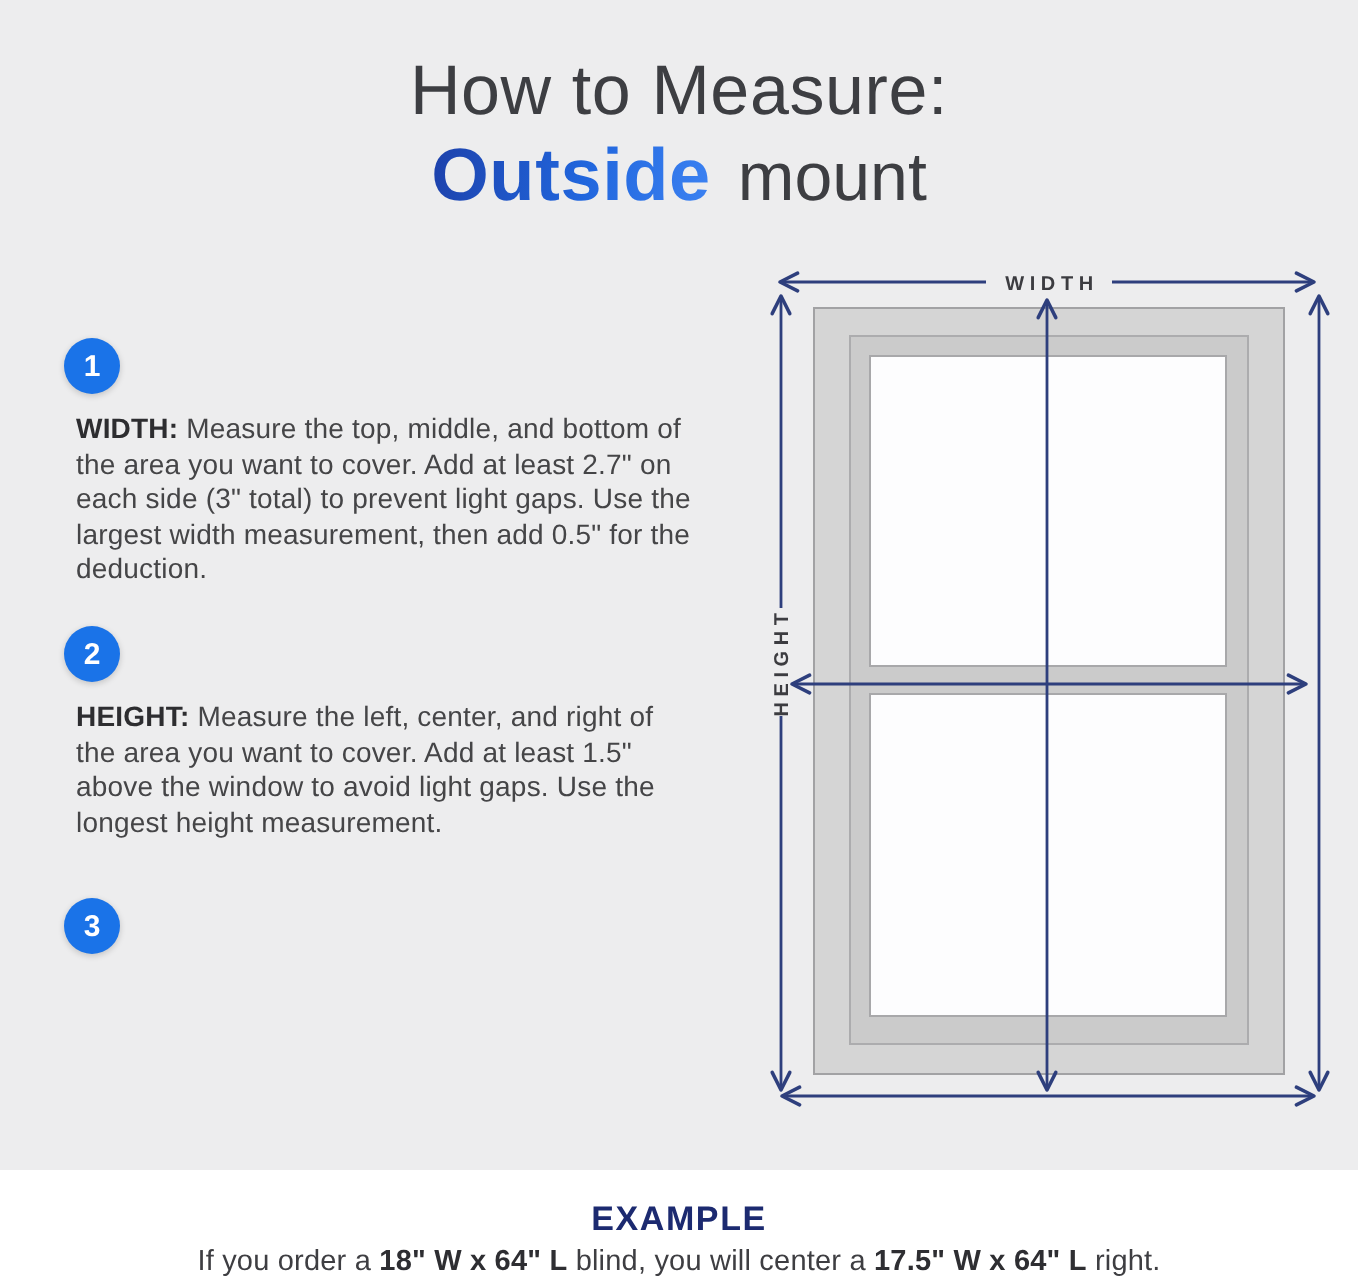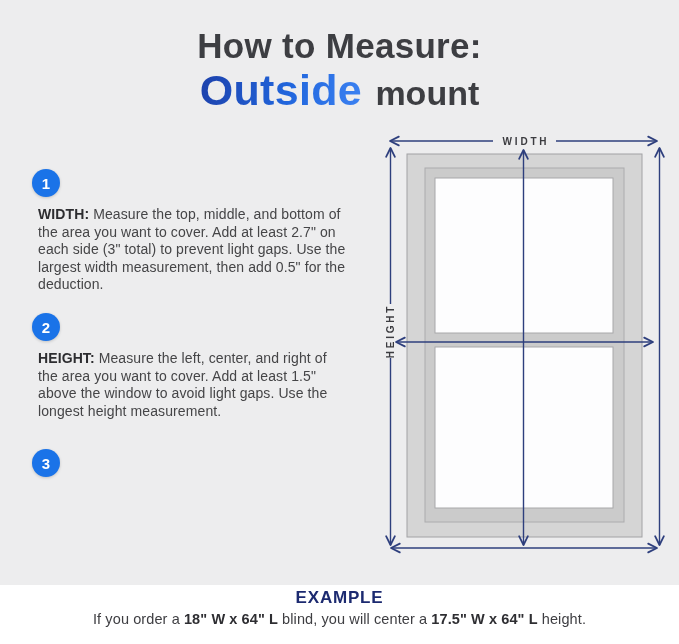--- a/index.html
+++ b/index.html
@@ -5,29 +5,29 @@
   html,body{margin:0;padding:0;background:#fff;}
   .canvas{
     position:relative;
     width:679px;height:644px;
     background:#ededee;
     overflow:hidden;
     font-family:"Liberation Sans",sans-serif;
   }
   
   .header{position:absolute;top:28px;left:0;right:0;text-align:center;}
-  .title-line1{font-size:35px;font-weight:700;color:#3d3e42;letter-spacing:.3px;line-height:1.05;}
+  .title-line1{font-size:35px;font-weight:400;color:#3d3e42;letter-spacing:.3px;line-height:1.05;}
   .title-line2{margin-top:4px;line-height:1;}
   .title-highlight{
-    font-size:43px;font-weight:700;letter-spacing:.3px;
+    font-size:37px;font-weight:700;letter-spacing:.3px;
     background:linear-gradient(100deg,#1d41ab 0%,#2166dd 55%,#3c82f2 100%);
     -webkit-background-clip:text;background-clip:text;color:transparent;
     display:inline-block;vertical-align:baseline;
   }
-  .title-suffix{font-size:34px;font-weight:700;color:#3d3e42;margin-left:9px;}
+  .title-suffix{font-size:34px;font-weight:400;color:#3d3e42;margin-left:9px;}
   
   .step{position:absolute;left:32px;width:330px;}
   .step-1{top:169px}
   .step-2{top:313px}
   .step-3{top:449px}
   .step-circle{
     width:28px;height:28px;border-radius:50%;
     background:#1a73e8;color:#fff;
     font-size:15px;font-weight:700;
     display:flex;align-items:center;justify-content:center;
@@ -40,21 +40,21 @@
   .step-lead{font-weight:700;color:#2d2d30;text-align:center;}
   
   .diagram{position:absolute;left:378px;top:128px;}
   .diag-label{
     font-family:"Liberation Sans",sans-serif;
     font-size:10px;font-weight:600;fill:#3c3c40;letter-spacing:2.8px;
   }
   
   .example{
     position:absolute;left:0;right:0;bottom:0;height:59px;
-    background:#ffffff;text-align:center;box-sizing:border-box;padding-top:4px;
+    background:#ffffff;text-align:center;box-sizing:border-box;padding-top:16px;
   }
   .example-heading{
     font-size:17px;font-weight:700;color:#1c2a70;letter-spacing:.8px;line-height:1.1;
   }
   .example-body{
     margin:3px 0 0 0;font-size:14.5px;color:#3e3e42;letter-spacing:.1px;line-height:1.2;
   }
   .example-body b{font-weight:700;color:#2e2e32;}
 </style>
 </head>
@@ -119,16 +119,16 @@
       <text class="diag-label" x="148" y="17" text-anchor="middle">WIDTH</text>
     </g>
 
     <g transform="translate(12.5,203) rotate(-90)">
       <text class="diag-label" x="0" y="3.5" text-anchor="middle">HEIGHT</text>
     </g>
   </svg>
 
   <div class="example">
     <div class="example-heading">EXAMPLE</div>
-    <p class="example-body"><span>If you order a </span><b>18" W x 64" L</b><span> blind, you will center a </span><b>17.5" W x 64" L</b><span> height.</span></p>
+    <p class="example-body"><span>If you order a </span><b>18" W x 64" L</b><span> blind, you will center a </span><b>17.5" W x 64" L</b><span> right.</span></p>
   </div>
 
 </div>
 
 </body></html>

